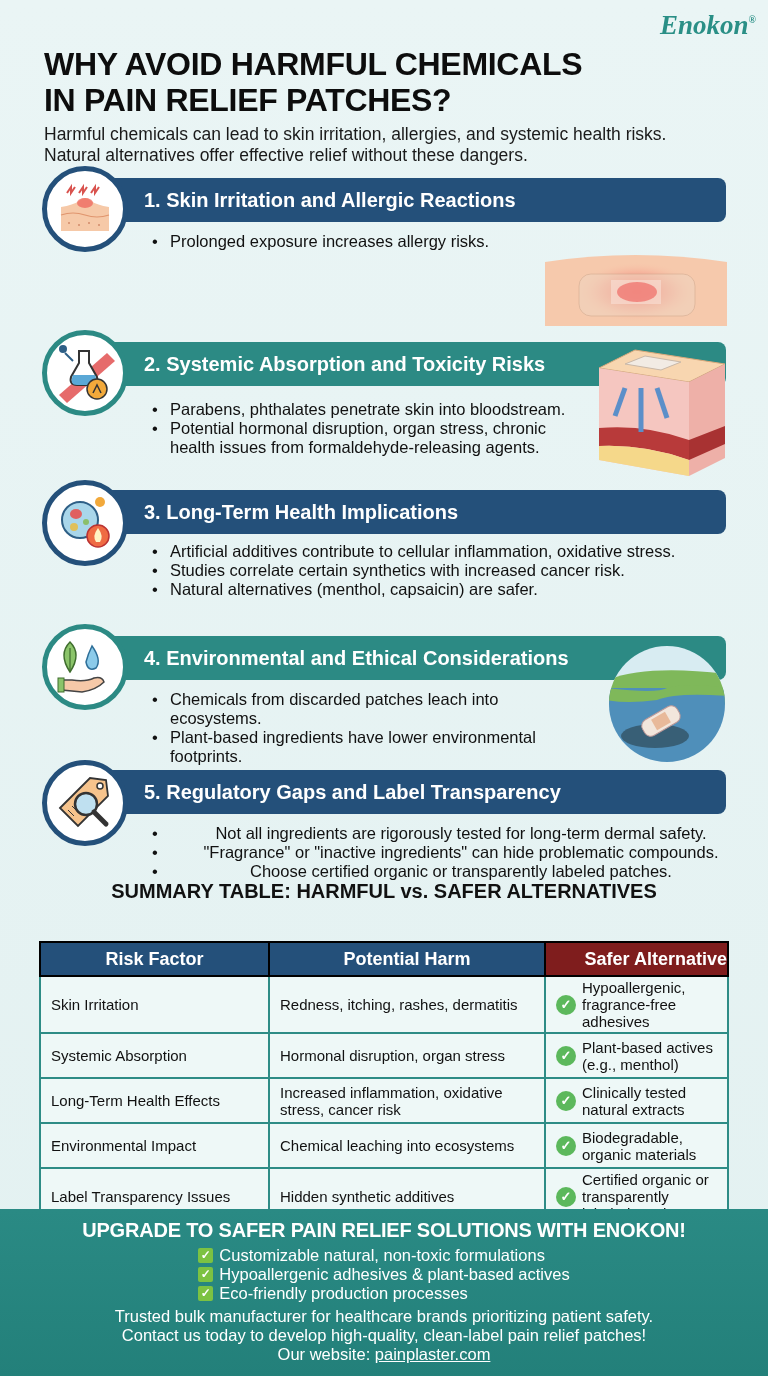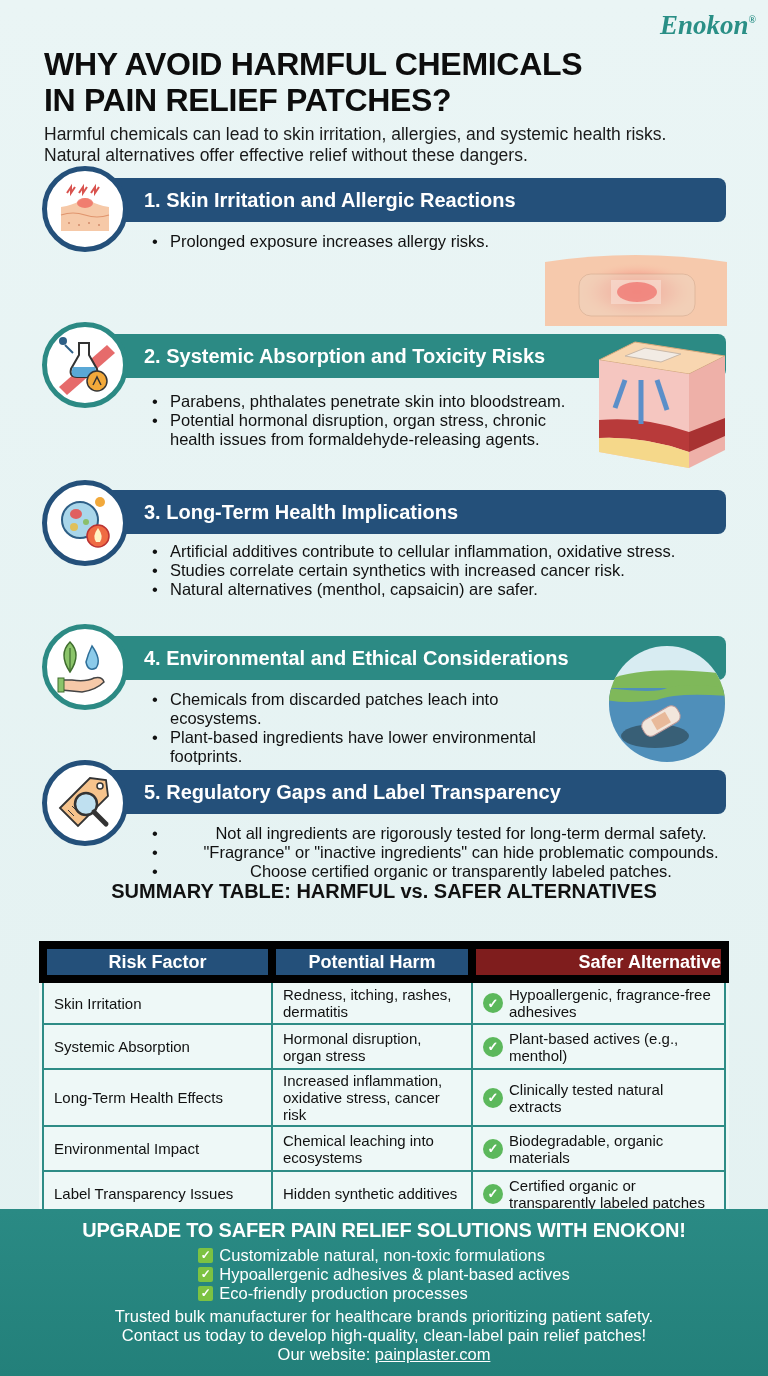--- a/index.html
+++ b/index.html
@@ -17,26 +17,26 @@
   .circle { position: absolute; left: 42px; width: 86px; height: 86px; border-radius: 50%; background: #fff; display: flex; align-items: center; justify-content: center; z-index: 2; }
   .circle.blue { border: 5px solid #24507a; }
   .circle.teal { border: 5px solid #2c8a84; }
   .bullets { position: absolute; left: 152px; list-style: none; font-size: 16.5px; line-height: 19px; color: #111; }
   .bullets li { position: relative; padding-left: 18px; }
   .bullets li::before { content: "•"; position: absolute; left: 0; top: 0; }
   .illus { position: absolute; z-index: 3; }
 
   .table-title { position: absolute; left: 0; width: 768px; top: 880px; text-align: center; font-weight: bold; font-size: 20px; color: #111; }
   table.summary { position: absolute; left: 39px; top: 941px; width: 690px; border-collapse: collapse; background: #eef8f7; font-size: 15px; }
-  table.summary th { height: 34px; color: #fff; font-size: 18px; font-weight: bold; border: 8px solid #000000; }
+  table.summary th { height: 34px; color: #fff; font-size: 18px; font-weight: bold; border: 2px solid #000000; }
   table.summary th.c1, table.summary th.c2 { background: #24507a; }
   table.summary th.c3 { background: #7f1d1d; text-align: right; }
   table.summary td { border: 2px solid #2e8c86; height: 45px; padding: 2px 10px; line-height: 17px; vertical-align: middle; }
   table.summary td.risk { font-weight: normal; width: 229px; }
-  table.summary td.harm { width: 200px; }
+  table.summary td.harm { width: 276px; }
   .alt { display: flex; align-items: center; gap: 6px; }
   .check { flex: 0 0 20px; width: 20px; height: 20px; border-radius: 50%; background: #5cb85c; color: #fff; font-size: 13px; font-weight: bold; display: flex; align-items: center; justify-content: center; }
 
   .footer { position: absolute; left: 0; top: 1209px; width: 768px; height: 167px; background: linear-gradient(180deg, #2a8a84 0%, #23807a 100%); color: #fff; text-align: center; }
   .footer h2 { margin-top: 10px; font-size: 20px; font-weight: bold; letter-spacing: -0.2px; }
   .footer ul { list-style: none; display: inline-block; text-align: left; margin-top: 4px; font-size: 16.5px; line-height: 19px; }
   .footer ul li { display: flex; align-items: center; gap: 6px; }
   .gcheck { display: inline-flex; width: 15px; height: 15px; background: #7cc242; color: #fff; font-size: 12px; font-weight: bold; align-items: center; justify-content: center; border-radius: 2px; }
   .footer p { font-size: 16.5px; line-height: 19px; }
   .footer .tagline { margin-top: 4px; }
@@ -88,21 +88,21 @@
         </radialGradient>
       </defs>
       <path d="M0 10 Q90 -4 182 10 L182 74 L0 74 Z" fill="#f6c9ac"></path>
       <ellipse cx="92" cy="40" rx="60" ry="30" fill="url(#redglow)"></ellipse>
       <rect x="34" y="22" width="116" height="42" rx="12" fill="#f0d4bf" opacity="0.6" stroke="#c9a48b" stroke-width="0.8"></rect>
       <rect x="66" y="28" width="50" height="24" fill="#f8dcd0" opacity="0.7"></rect>
       <ellipse cx="92" cy="40" rx="20" ry="10" fill="#ef5a55" opacity="0.6"></ellipse>
     </svg>
   </div>
 
-  <div class="section" style="top:322px;height:150px;">
+  <div class="section" style="top:330px;height:150px;">
     <div class="circle teal" style="top:0px;">
       <svg width="60" height="60" viewBox="0 0 60 60">
         <path d="M4 52 L52 10 L60 18 L12 60 Z" fill="#e66b6b"></path>
         <circle cx="8" cy="6" r="4" fill="#2e5f86"></circle>
         <path d="M10 10 L18 18" stroke="#2e5f86" stroke-width="2"></path>
         <path d="M24 8 L34 8 L34 20 L42 34 Q44 42 36 42 L22 42 Q14 42 16 34 L24 20 Z" fill="#fff" stroke="#333" stroke-width="2"></path>
         <path d="M18 32 L40 32 Q44 42 36 42 L22 42 Q14 42 18 32 Z" fill="#5aa8d6"></path>
         <circle cx="42" cy="46" r="10" fill="#f2a93b" stroke="#333" stroke-width="1.5"></circle>
         <path d="M38 50 L42 42 L46 50" stroke="#333" stroke-width="1.5" fill="none"></path>
       </svg>

